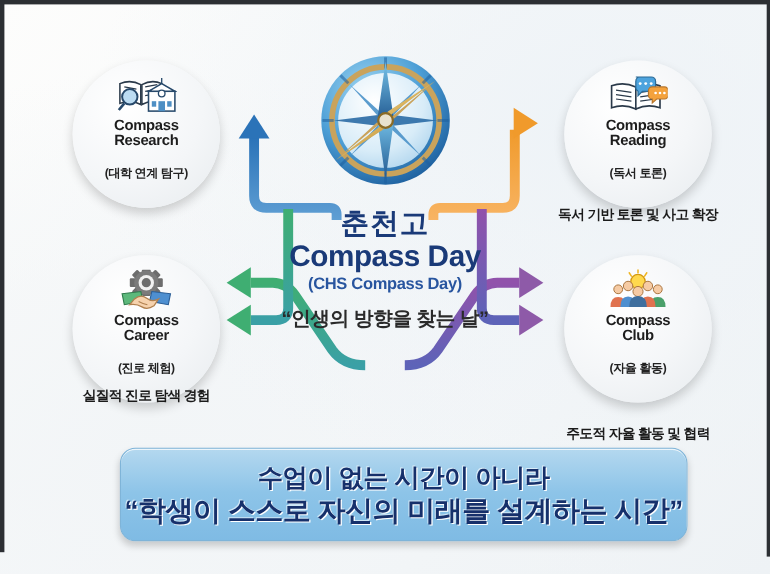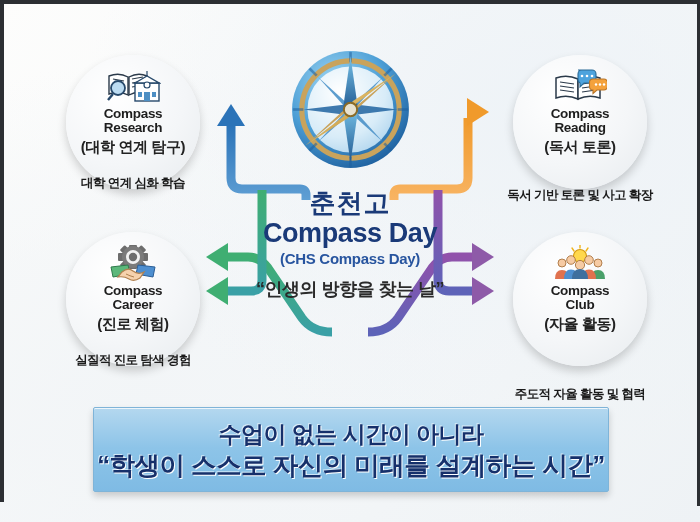--- a/index.html
+++ b/index.html
@@ -29,21 +29,21 @@
   .node{position:absolute;width:134px;height:134px;border-radius:50%;
         box-sizing:border-box;display:flex;flex-direction:column;
         justify-content:flex-start;
         background:radial-gradient(circle at 36% 30%,#ffffff 0%,#f4f6f8 55%,#e7ebee 100%);
         box-shadow:0 5px 10px rgba(0,0,0,.18);}
   .ring{position:absolute;left:-9px;top:-9px;width:152px;height:152px;border-radius:50%;
         box-sizing:border-box;border:9px solid #000;z-index:-1;}
   .node .icon{margin-top:13px;height:36px;display:flex;align-items:center;justify-content:center;}
   .node .ttl{font-size:13.5px;font-weight:bold;color:#1d1d1d;line-height:13.5px;
              text-align:center;margin-top:3px;letter-spacing:-.3px;}
-  .node .sub{font-size:15px;font-weight:bold;color:#222;text-align:center;margin-top:4px;
+  .node .sub{font-size:11px;font-weight:bold;color:#222;text-align:center;margin-top:16px;
              letter-spacing:-.4px;}
 
   .caption{position:absolute;width:220px;text-align:center;font-size:12.5px;
            font-weight:bold;color:#1b1b1b;letter-spacing:-.6px;}
 
   
   #node-research{left:66px;top:55px;}
   #node-reading {left:513px;top:55px;}
   #node-career  {left:66px;top:232px;}
   #node-club    {left:513px;top:232px;}
@@ -62,21 +62,21 @@
   #compass{position:absolute;left:289px;top:48px;width:123px;height:123px;}
 
   
   #centre{position:absolute;left:215px;top:188px;width:270px;text-align:center;}
   #centre .l1{font-size:26px;font-weight:bold;color:#1a3a78;letter-spacing:1px;line-height:30px;}
   #centre .l2{font-size:27px;font-weight:bold;color:#1a3a78;letter-spacing:-.4px;line-height:30px;}
   #centre .l3{font-size:15px;font-weight:bold;color:#28559f;letter-spacing:-.3px;line-height:22px;}
   #centre .l4{font-size:18px;font-weight:bold;color:#2a2a2a;letter-spacing:-.5px;margin-top:7px;}
 
   
-  #banner{position:absolute;left:93px;top:407px;width:514px;height:83px;border-radius:2px;
+  #banner{position:absolute;left:109px;top:407px;width:514px;height:83px;border-radius:14px;
           background:linear-gradient(180deg,#b4d8ef 0%,#8dc4e8 48%,#7fbbe4 100%);
           border:1px solid #7fb4d8;
           box-shadow:0 4px 7px rgba(0,0,0,.18), inset 0 1px 0 rgba(255,255,255,.75);
           display:flex;flex-direction:column;align-items:center;justify-content:center;}
   #banner .b1,#banner .b2{font-weight:bold;color:#16306b;letter-spacing:-.5px;
           text-shadow:1px 1px 0 #ffffff,-1px -1px 0 rgba(255,255,255,.6);}
   #banner .b1{font-size:23px;line-height:30px;}
   #banner .b2{font-size:25.5px;line-height:32px;}
 </style>
 </head>
@@ -223,21 +223,20 @@
         <rect x="33" y="23" width="4" height="5" fill="#4e8fc4"></rect>
         <rect x="47" y="23" width="4" height="5" fill="#4e8fc4"></rect>
         <line x1="42" y1="2" x2="42" y2="7" stroke="#27496b" stroke-width="1.2"></line>
       </svg>
     </div>
     <div class="ttl">
       <span>Compass</span><br><span>Research</span>
     </div>
     <div class="sub">(대학 연계 탐구)</div>
   </div>
-  <div class="caption" id="cap-research">대학 연계 심화 학습</div>
 
   <div class="node" id="node-reading">
     <div class="ring"></div>
     <div class="icon">
       <svg width="54" height="34" viewBox="0 0 54 34">
         <path d="M3,9 Q14,5 25,10 L25,30 Q14,25 3,29 Z" fill="#fff" stroke="#2b3a4a" stroke-width="1.5"></path>
         <path d="M47,9 Q36,5 25,10 L25,30 Q36,25 47,29 Z" fill="#fff" stroke="#2b3a4a" stroke-width="1.5"></path>
         <g stroke="#2b3a4a" stroke-width="1.1">
           <line x1="7" y1="13" x2="21" y2="15"></line>
             <line x1="7" y1="17" x2="21" y2="19"></line>

